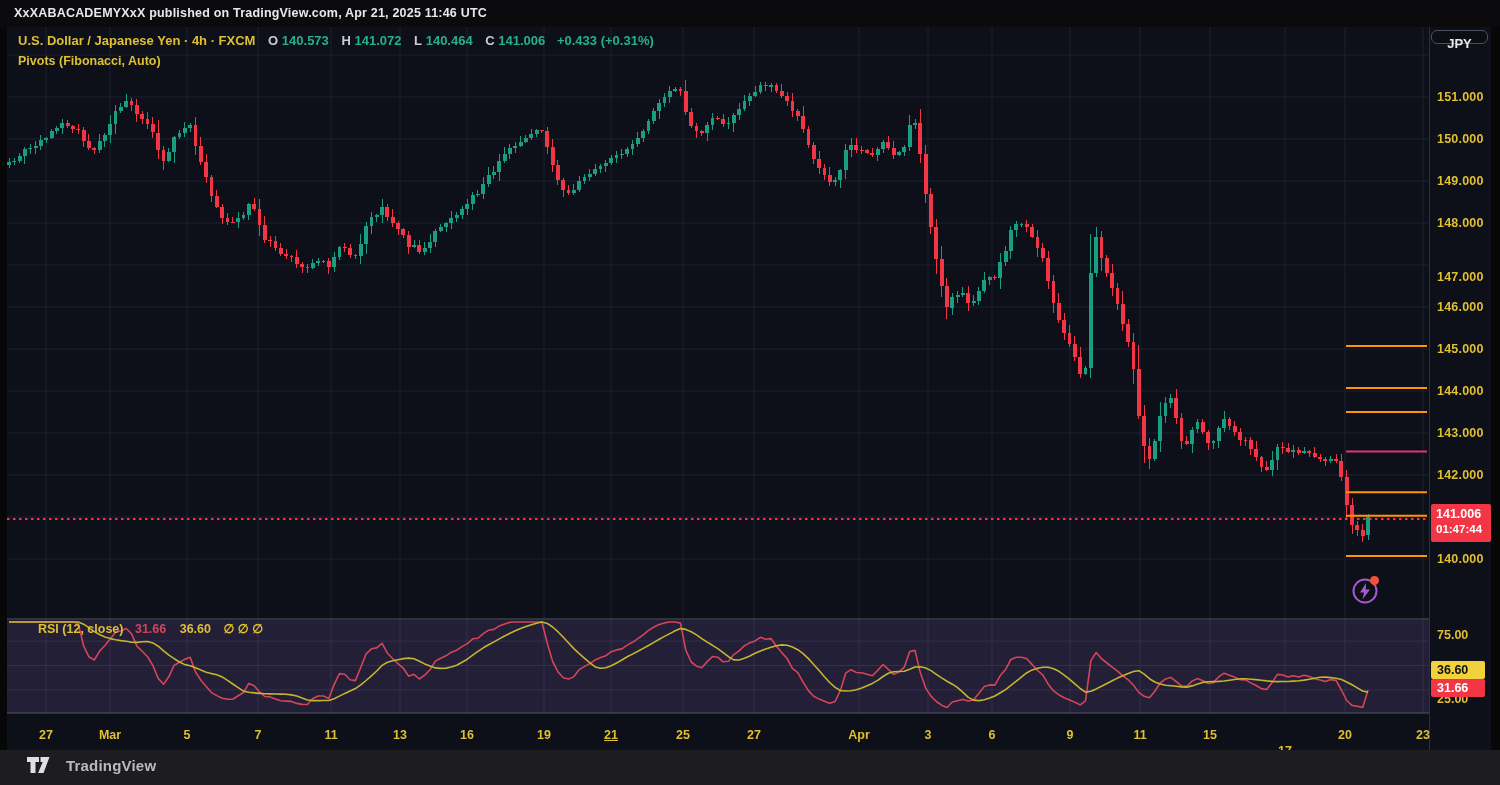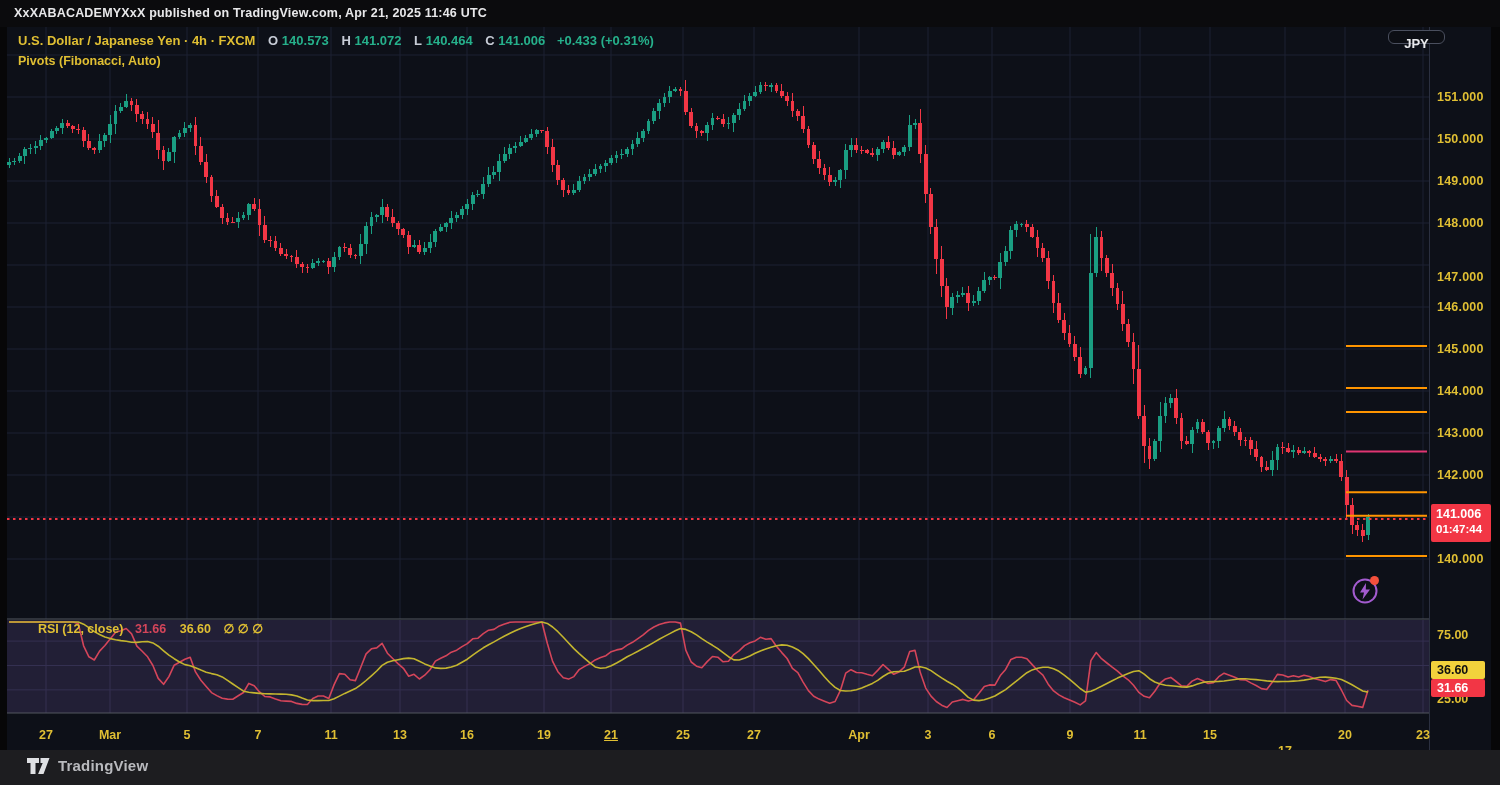--- a/index.html
+++ b/index.html
@@ -28,21 +28,21 @@
   #legend2{left:18px;top:54px;font-size:12.5px;font-weight:700;color:var(--yellow,#e0bf33);}
 
   
   #rsi-legend{left:18px;top:621px;font-size:12.5px;font-weight:700;white-space:nowrap;}
   #rsi-legend .t{color:var(--yellow,#e0bf33);padding-left:20px;}
   #rsi-legend .v-red{color:var(--rsired,#d4455a);margin-left:8px;}
   #rsi-legend .v-yel{color:var(--yellow,#e0bf33);margin-left:10px;}
   #rsi-legend .ph{color:var(--yellow,#e0bf33);margin-left:9px;}
 
   
-  #jpy-btn{left:1388px;top:30px;width:57px;height:14px;border:1px solid #4a4f5e;border-radius:6px;
+  #jpy-btn{left:1431px;top:30px;width:57px;height:14px;border:1px solid #4a4f5e;border-radius:6px;
            background:#0c0e14;color:#e8e9ec;font-size:13px;font-weight:700;text-align:center;line-height:25px;}
 
   
   .price-label{position:absolute;left:1437px;transform:translateY(-50%);color:var(--yellow,#e0bf33);
                font-size:12.5px;font-weight:700;letter-spacing:.2px;}
   .time-label{position:absolute;top:728px;transform:translateX(-50%);color:var(--yellow,#e0bf33);
               font-size:12.5px;font-weight:700;}
   .time-label.month{font-weight:800;}
 
   
@@ -55,21 +55,21 @@
   #rsi-hi,#rsi-lo{position:absolute;left:1437px;transform:translateY(-50%);color:var(--yellow,#e0bf33);
                   font-size:12.5px;font-weight:700;}
   #rsi-hi{top:635px;} #rsi-lo{top:699px;}
   #rsi-yel-box{left:1431px;top:661px;width:54px;height:18px;background:#f2d23c;color:#101010;
                font-size:12.5px;font-weight:700;line-height:18px;padding-left:6px;border-radius:2px;}
   #rsi-red-box{left:1431px;top:679px;width:54px;height:18px;background:var(--down,#f23645);color:#fff;
                font-size:12.5px;font-weight:700;line-height:18px;padding-left:6px;border-radius:2px;}
 
   
   #footer{left:0;top:750px;width:1500px;height:35px;background:#1d1d20;}
-  #tv-brand{position:absolute;left:27px;top:757px;display:flex;align-items:flex-end;gap:8px;cursor:pointer;}
+  #tv-brand{position:absolute;left:27px;top:757px;display:flex;align-items:flex-start;gap:16px;cursor:pointer;}
   #tv-brand .name{color:#b9babe;font-size:15px;font-weight:700;letter-spacing:.2px;}
 </style>
 </head>
 <body>
 
 <div id="stage">
 
   <div id="topbar" class="abs">
     <span>XxXABACADEMYXxX published on TradingView.com, Apr 21, 2025 11:46 UTC</span>
   </div>

